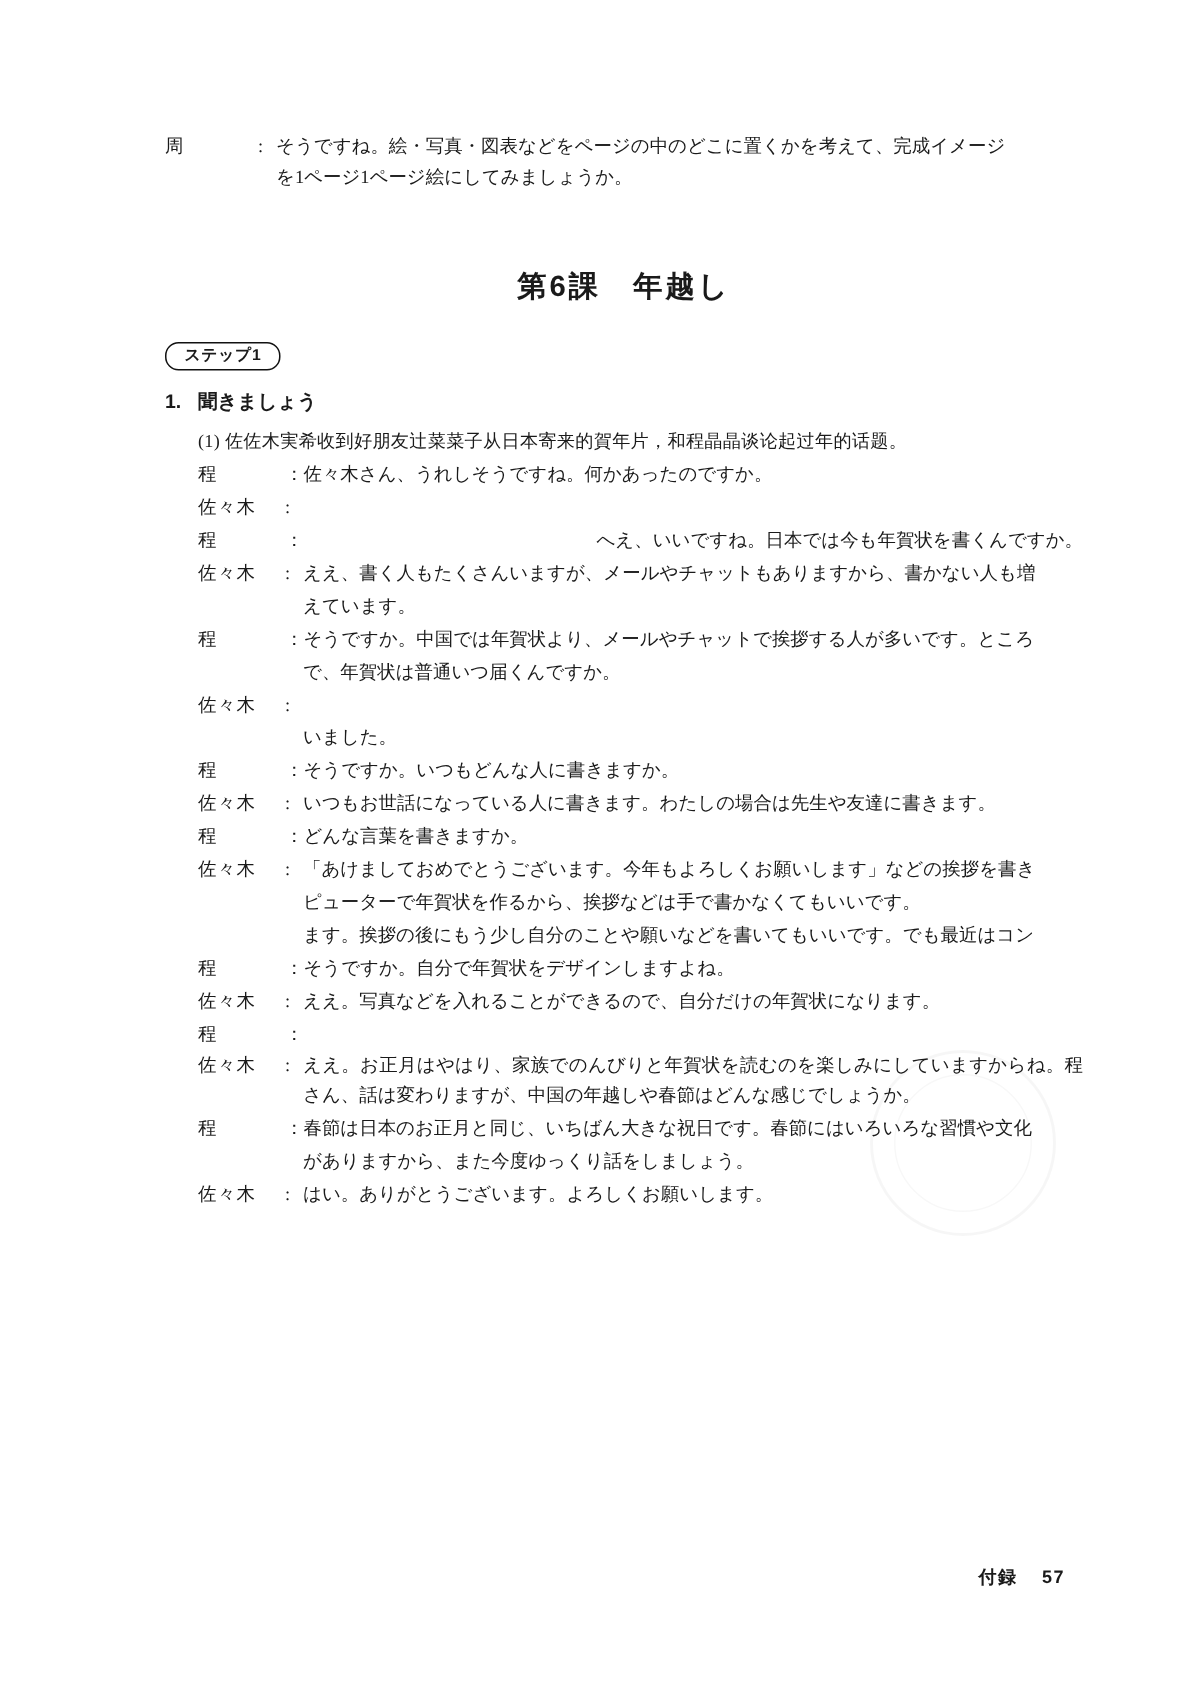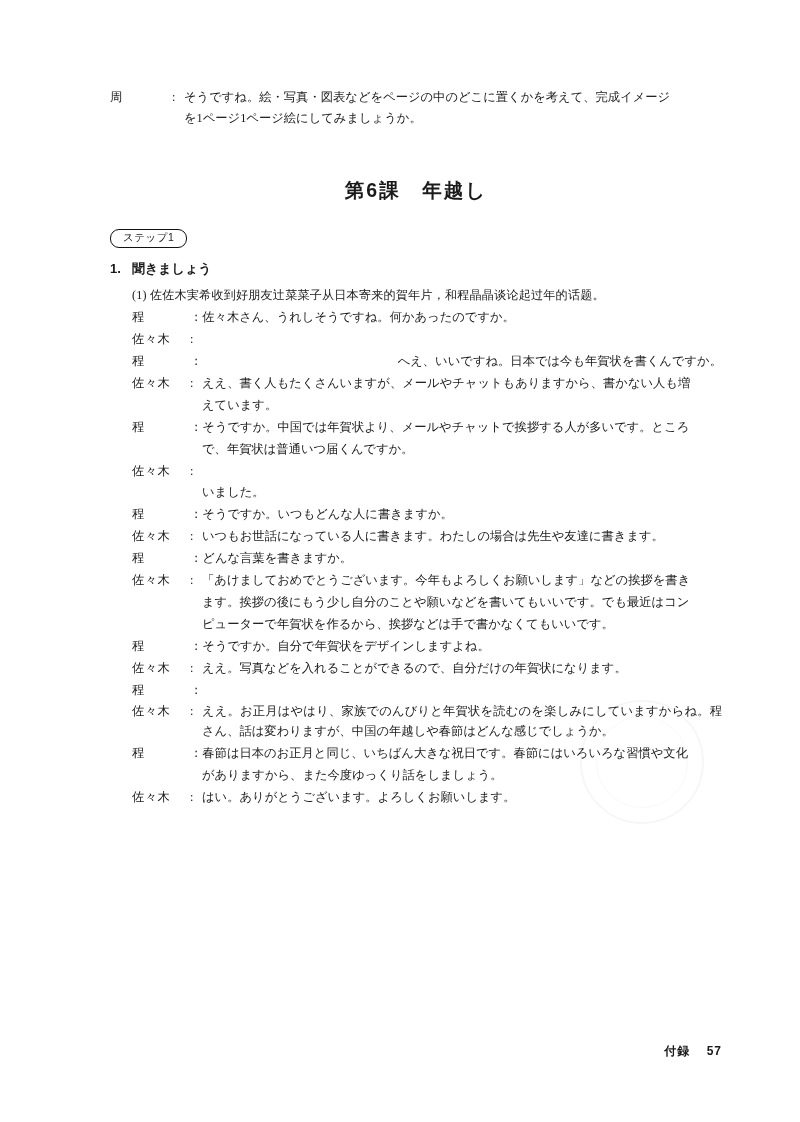--- a/index.html
+++ b/index.html
@@ -60,21 +60,21 @@
     font-family: "Liberation Sans", "DejaVu Sans", sans-serif;
   }
 
   
   .step-badge {
     display: inline-block;
     border: 1.3px solid #111;
     border-radius: 9px;
     padding: 1px 12px 2px 12px;
     font-size: 10.5px;
-    font-weight: normal;
+    font-weight: bold;
     font-family: "Liberation Sans", "DejaVu Sans", sans-serif;
     letter-spacing: 0.5px;
     background: #fff;
     margin-bottom: 12px;
   }
 
   
   .sec-heading {
     display: flex;
     align-items: baseline;
@@ -126,21 +126,21 @@
     top: 14px;
     right: 14px;
     bottom: 14px;
     border-radius: 50%;
     border: 1px solid rgba(0,0,0,0.03);
   }
 
   
   .footer {
     position: absolute;
-    right: 78px;
+    right: 90px;
     bottom: 62px;
     font-size: 12px;
     font-weight: bold;
     font-family: "Liberation Sans", "DejaVu Sans", sans-serif;
     letter-spacing: 1px;
     margin-left: 32px;
   }
   .footer .pagenum {
     margin-left: 12px;
   }
@@ -247,26 +247,26 @@
       </div>
 
       <div class="dlg-row">
         <span class="dlg-speaker">佐々木</span>
         <span class="dlg-colon">:</span>
         <span class="dlg-text">「あけましておめでとうございます。今年もよろしくお願いします」などの挨拶を書き</span>
       </div>
       <div class="dlg-row">
         <span class="dlg-speaker"></span>
         <span class="dlg-colon"></span>
+        <span class="dlg-text" style="text-align:left">ピューターで年賀状を作るから、挨拶などは手で書かなくてもいいです。</span>
+      </div>
+      <div class="dlg-row">
+        <span class="dlg-speaker"></span>
+        <span class="dlg-colon"></span>
         <span class="dlg-text">ます。挨拶の後にもう少し自分のことや願いなどを書いてもいいです。でも最近はコン</span>
-      </div>
-      <div class="dlg-row">
-        <span class="dlg-speaker"></span>
-        <span class="dlg-colon"></span>
-        <span class="dlg-text" style="text-align:left">ピューターで年賀状を作るから、挨拶などは手で書かなくてもいいです。</span>
       </div>
 
       <div class="dlg-row">
         <span class="dlg-speaker">程</span>
         <span class="dlg-colon">：</span>
         <span class="dlg-text" style="text-align:left">そうですか。自分で年賀状をデザインしますよね。</span>
       </div>
 
       <div class="dlg-row">
         <span class="dlg-speaker">佐々木</span>

